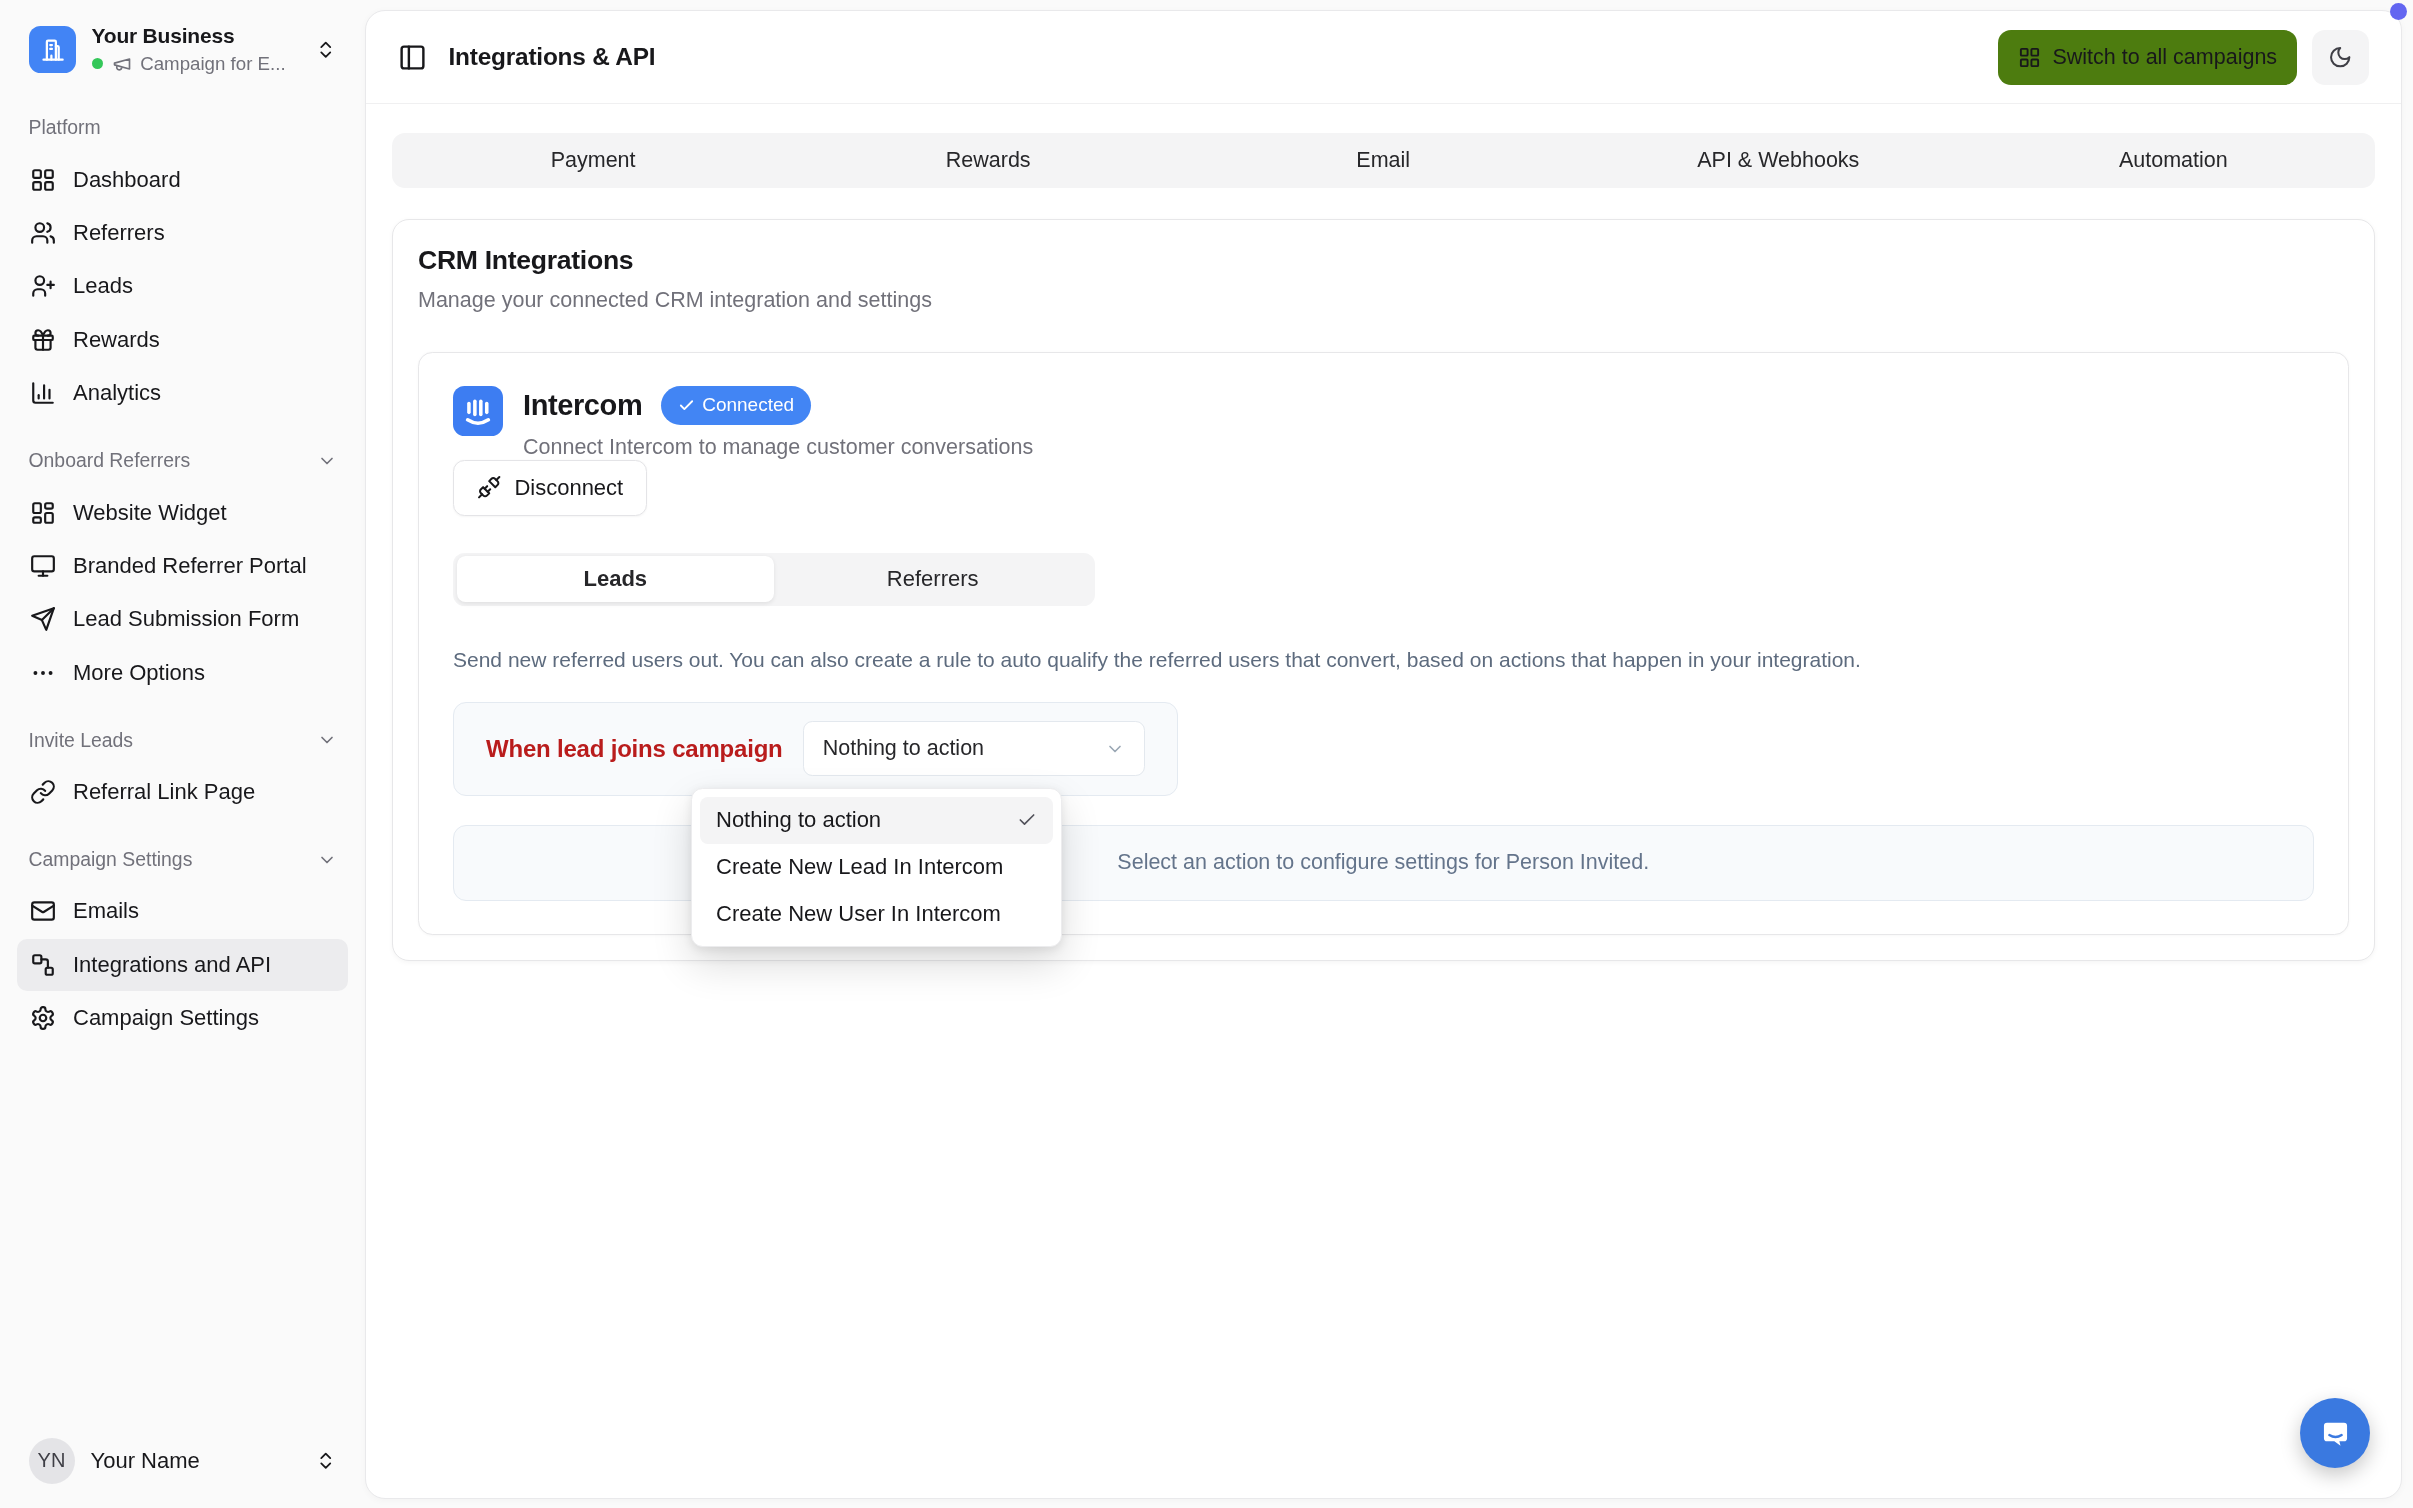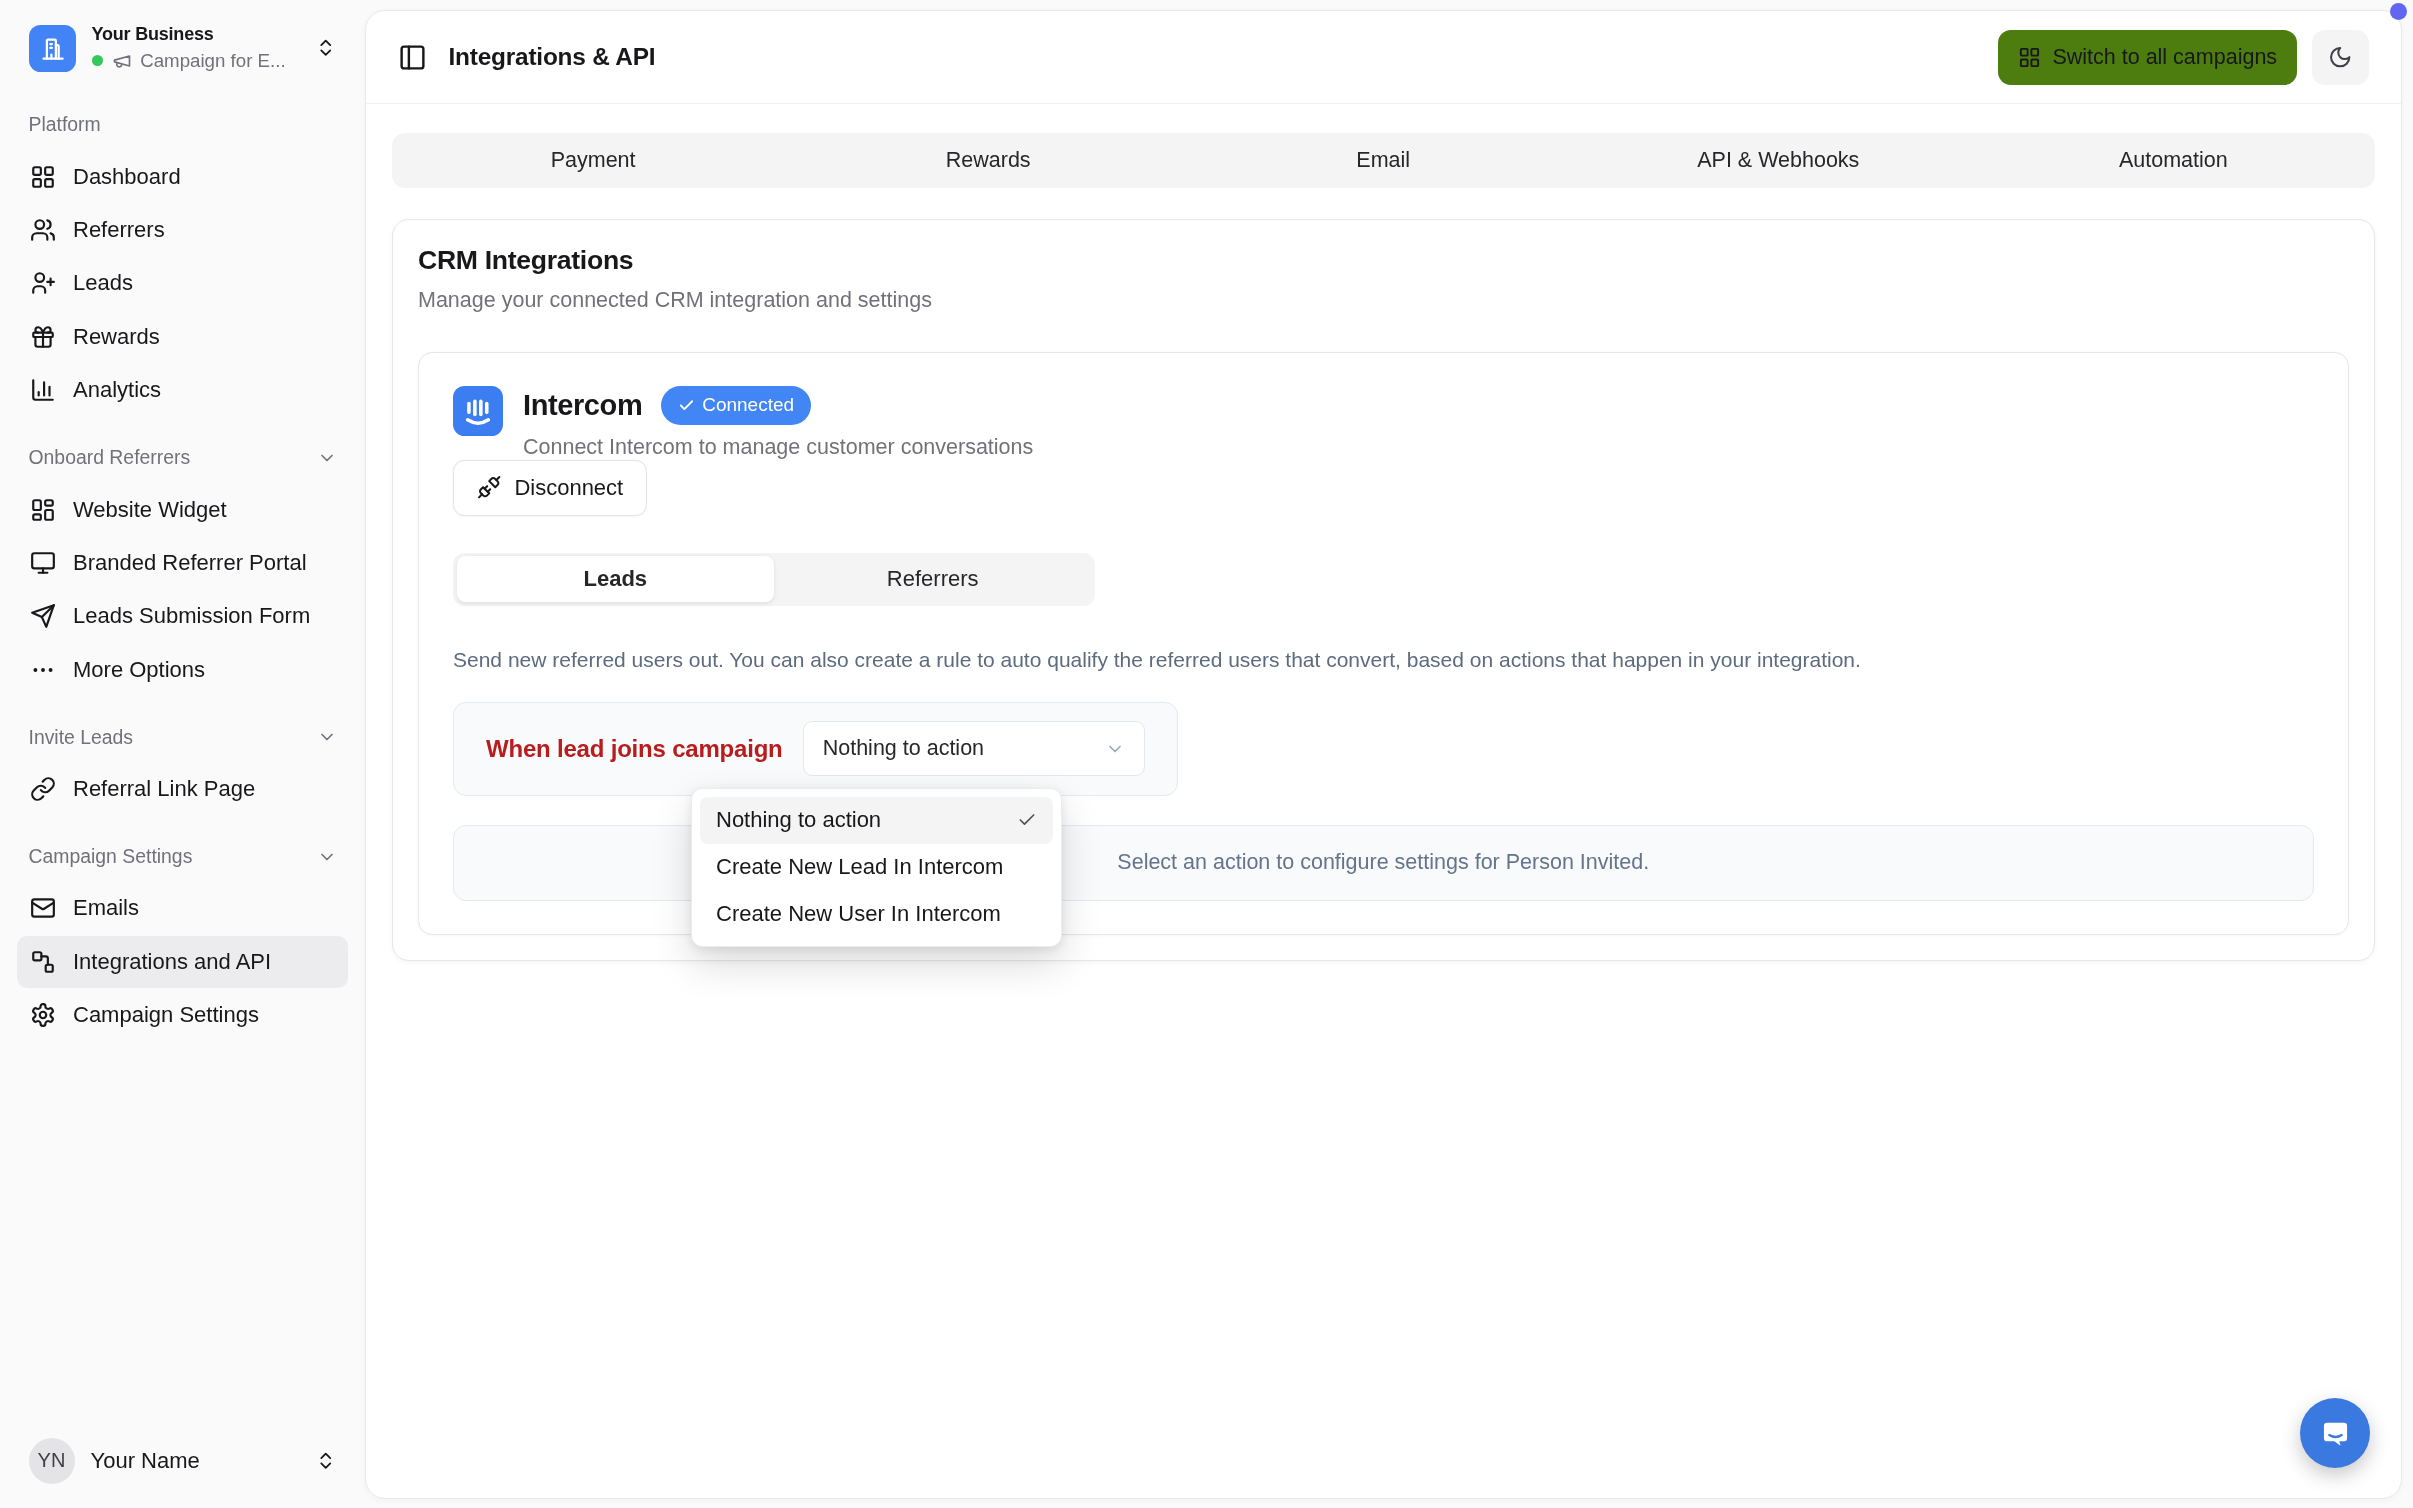--- a/index.html
+++ b/index.html
@@ -11,21 +11,21 @@
   }
   svg { display:block; }
   .ic { stroke:currentColor; fill:none; stroke-width:2; stroke-linecap:round; stroke-linejoin:round; }
 
   
   .sidebar { position:absolute; left:0; top:0; bottom:0; width:365px; padding:14.4px 17px; display:flex; flex-direction:column; }
   .ws-header { display:flex; align-items:center; gap:16px; padding:10px 11.5px; border-radius:11.5px; cursor:pointer; }
   .ws-logo { width:47px; height:47px; border-radius:11.5px; background:#4284f5; color:#fff; display:flex; align-items:center; justify-content:center; flex:none; }
   .ws-logo svg { width:27px; height:27px; }
   .ws-meta { flex:1; min-width:0; }
-  .ws-name { font-size:18px; font-weight:700; letter-spacing:-0.2px; }
+  .ws-name { font-size:21px; font-weight:700; letter-spacing:-0.2px; }
   .ws-sub { display:flex; align-items:center; gap:8.6px; margin-top:4.3px; color:#71717a; font-size:18.7px; }
   .dot { width:11.5px; height:11.5px; border-radius:50%; background:#34c759; flex:none; }
   .ws-sub svg { width:20px; height:20px; color:#71717a; }
   .chevrons { color:#18181b; }
   .chevrons svg { width:21.5px; height:21.5px; }
 
   .nav { margin-top:21.5px; flex:1; }
   .sec-label { display:flex; align-items:center; justify-content:space-between; color:#71717a; font-size:19.4px; padding:0 11.5px; margin:30px 0 14.4px; }
   .sec-label:first-child { margin-top:10px; }
   .sec-label svg { width:20px; height:20px; color:#71717a; }
@@ -200,21 +200,21 @@
           <path d="M8 21h8"></path>
           <path d="M12 17v4"></path>
         </svg>
       <span>Branded Referrer Portal</span>
     </div>
     <div class="nav-item">
       <svg class="ic" viewBox="0 0 24 24">
           <path d="m22 2-7 20-4-9-9-4Z"></path>
           <path d="M22 2 11 13"></path>
         </svg>
-      <span>Leads Submission Form</span>
+      <span>Lead Submission Form</span>
     </div>
     <div class="nav-item">
       <svg viewBox="0 0 24 24" style="fill:#18181b">
           <circle cx="5" cy="12" r="1.8"></circle>
           <circle cx="12" cy="12" r="1.8"></circle>
           <circle cx="19" cy="12" r="1.8"></circle>
         </svg>
       <span>More Options</span>
     </div>
 

